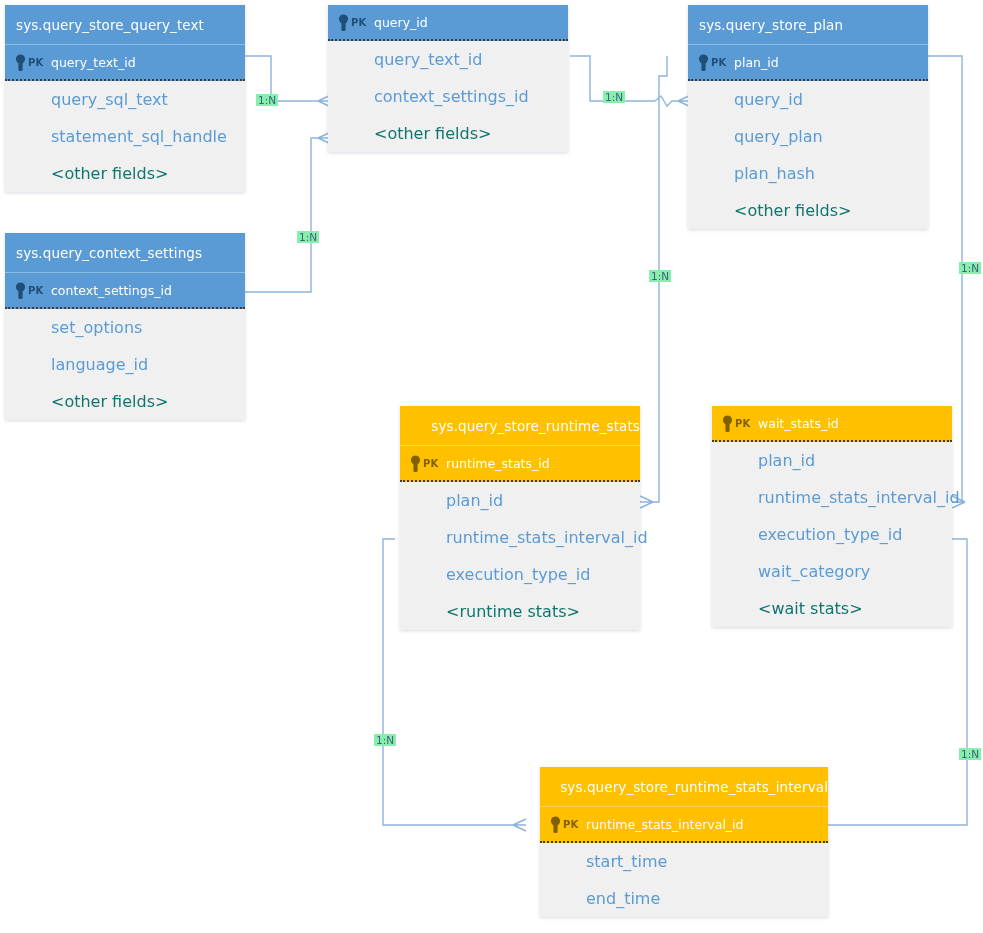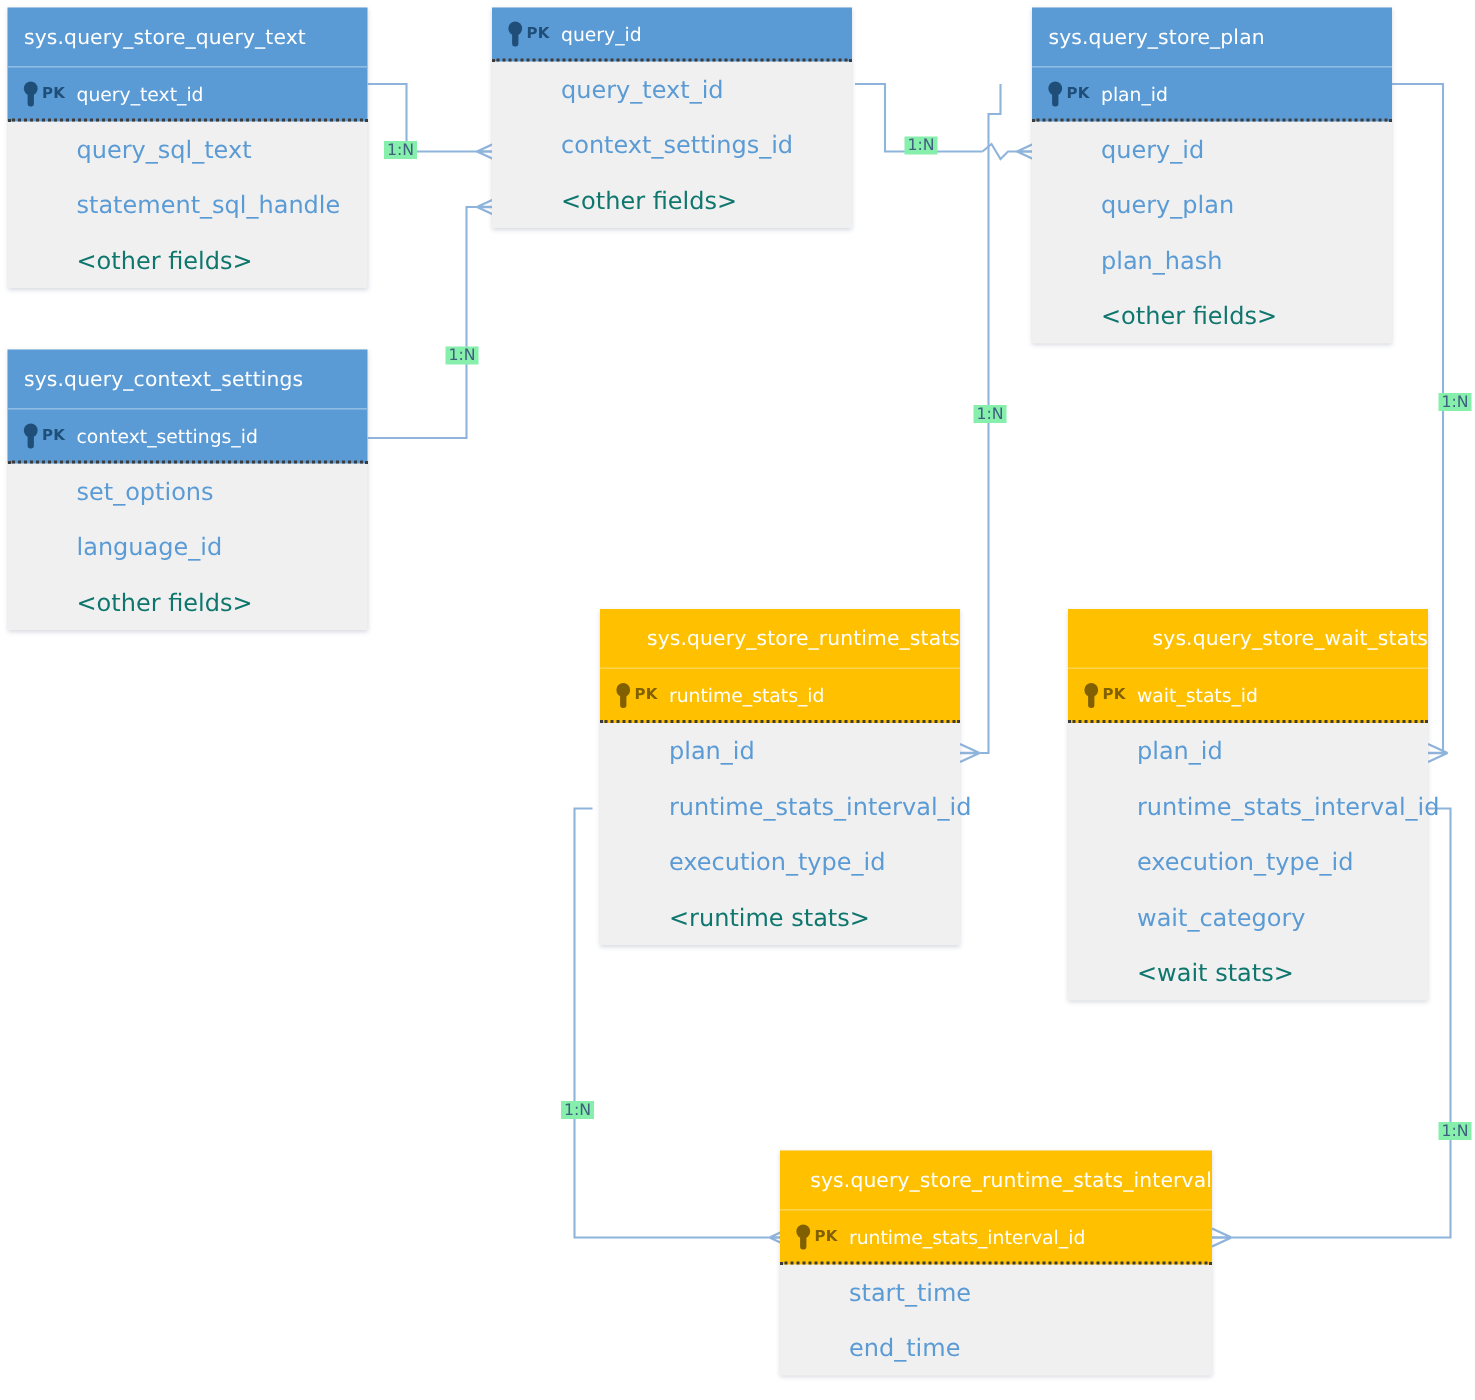--- a/index.html
+++ b/index.html
@@ -246,41 +246,40 @@
     </div>
     <div class="ent-body">
       <div class="ent-row">plan_id</div>
       <div class="ent-row">runtime_stats_interval_id</div>
       <div class="ent-row">execution_type_id</div>
       <div class="ent-row soft">&lt;runtime stats&gt;</div>
     </div>
   </div>
 
   <div class="entity orange" style="left:712px;top:406px;width:240px;">
-    <div class="ent-title">sys.query_store_wait_stats</div>
     <div class="ent-pk">
       <span class="pk-badge">
         <svg class="key-glyph" width="11" height="18" viewBox="0 0 11 18">
           <circle cx="5.5" cy="5" r="4.6" fill="currentColor"></circle>
           <rect x="3.4" y="7.5" width="4.2" height="9.5" rx="1.6" fill="currentColor"></rect>
         </svg>
         <span class="pk-text">PK</span>
       </span>
       <span class="pk-name">wait_stats_id</span>
     </div>
     <div class="ent-body">
       <div class="ent-row">plan_id</div>
       <div class="ent-row">runtime_stats_interval_id</div>
       <div class="ent-row">execution_type_id</div>
       <div class="ent-row">wait_category</div>
       <div class="ent-row soft">&lt;wait stats&gt;</div>
     </div>
   </div>
 
-  <div class="entity orange" style="left:520px;top:767px;width:288px;">
+  <div class="entity orange" style="left:540px;top:767px;width:288px;">
     <div class="ent-title">sys.query_store_runtime_stats_interval</div>
     <div class="ent-pk">
       <span class="pk-badge">
         <svg class="key-glyph" width="11" height="18" viewBox="0 0 11 18">
           <circle cx="5.5" cy="5" r="4.6" fill="currentColor"></circle>
           <rect x="3.4" y="7.5" width="4.2" height="9.5" rx="1.6" fill="currentColor"></rect>
         </svg>
         <span class="pk-text">PK</span>
       </span>
       <span class="pk-name">runtime_stats_interval_id</span>

